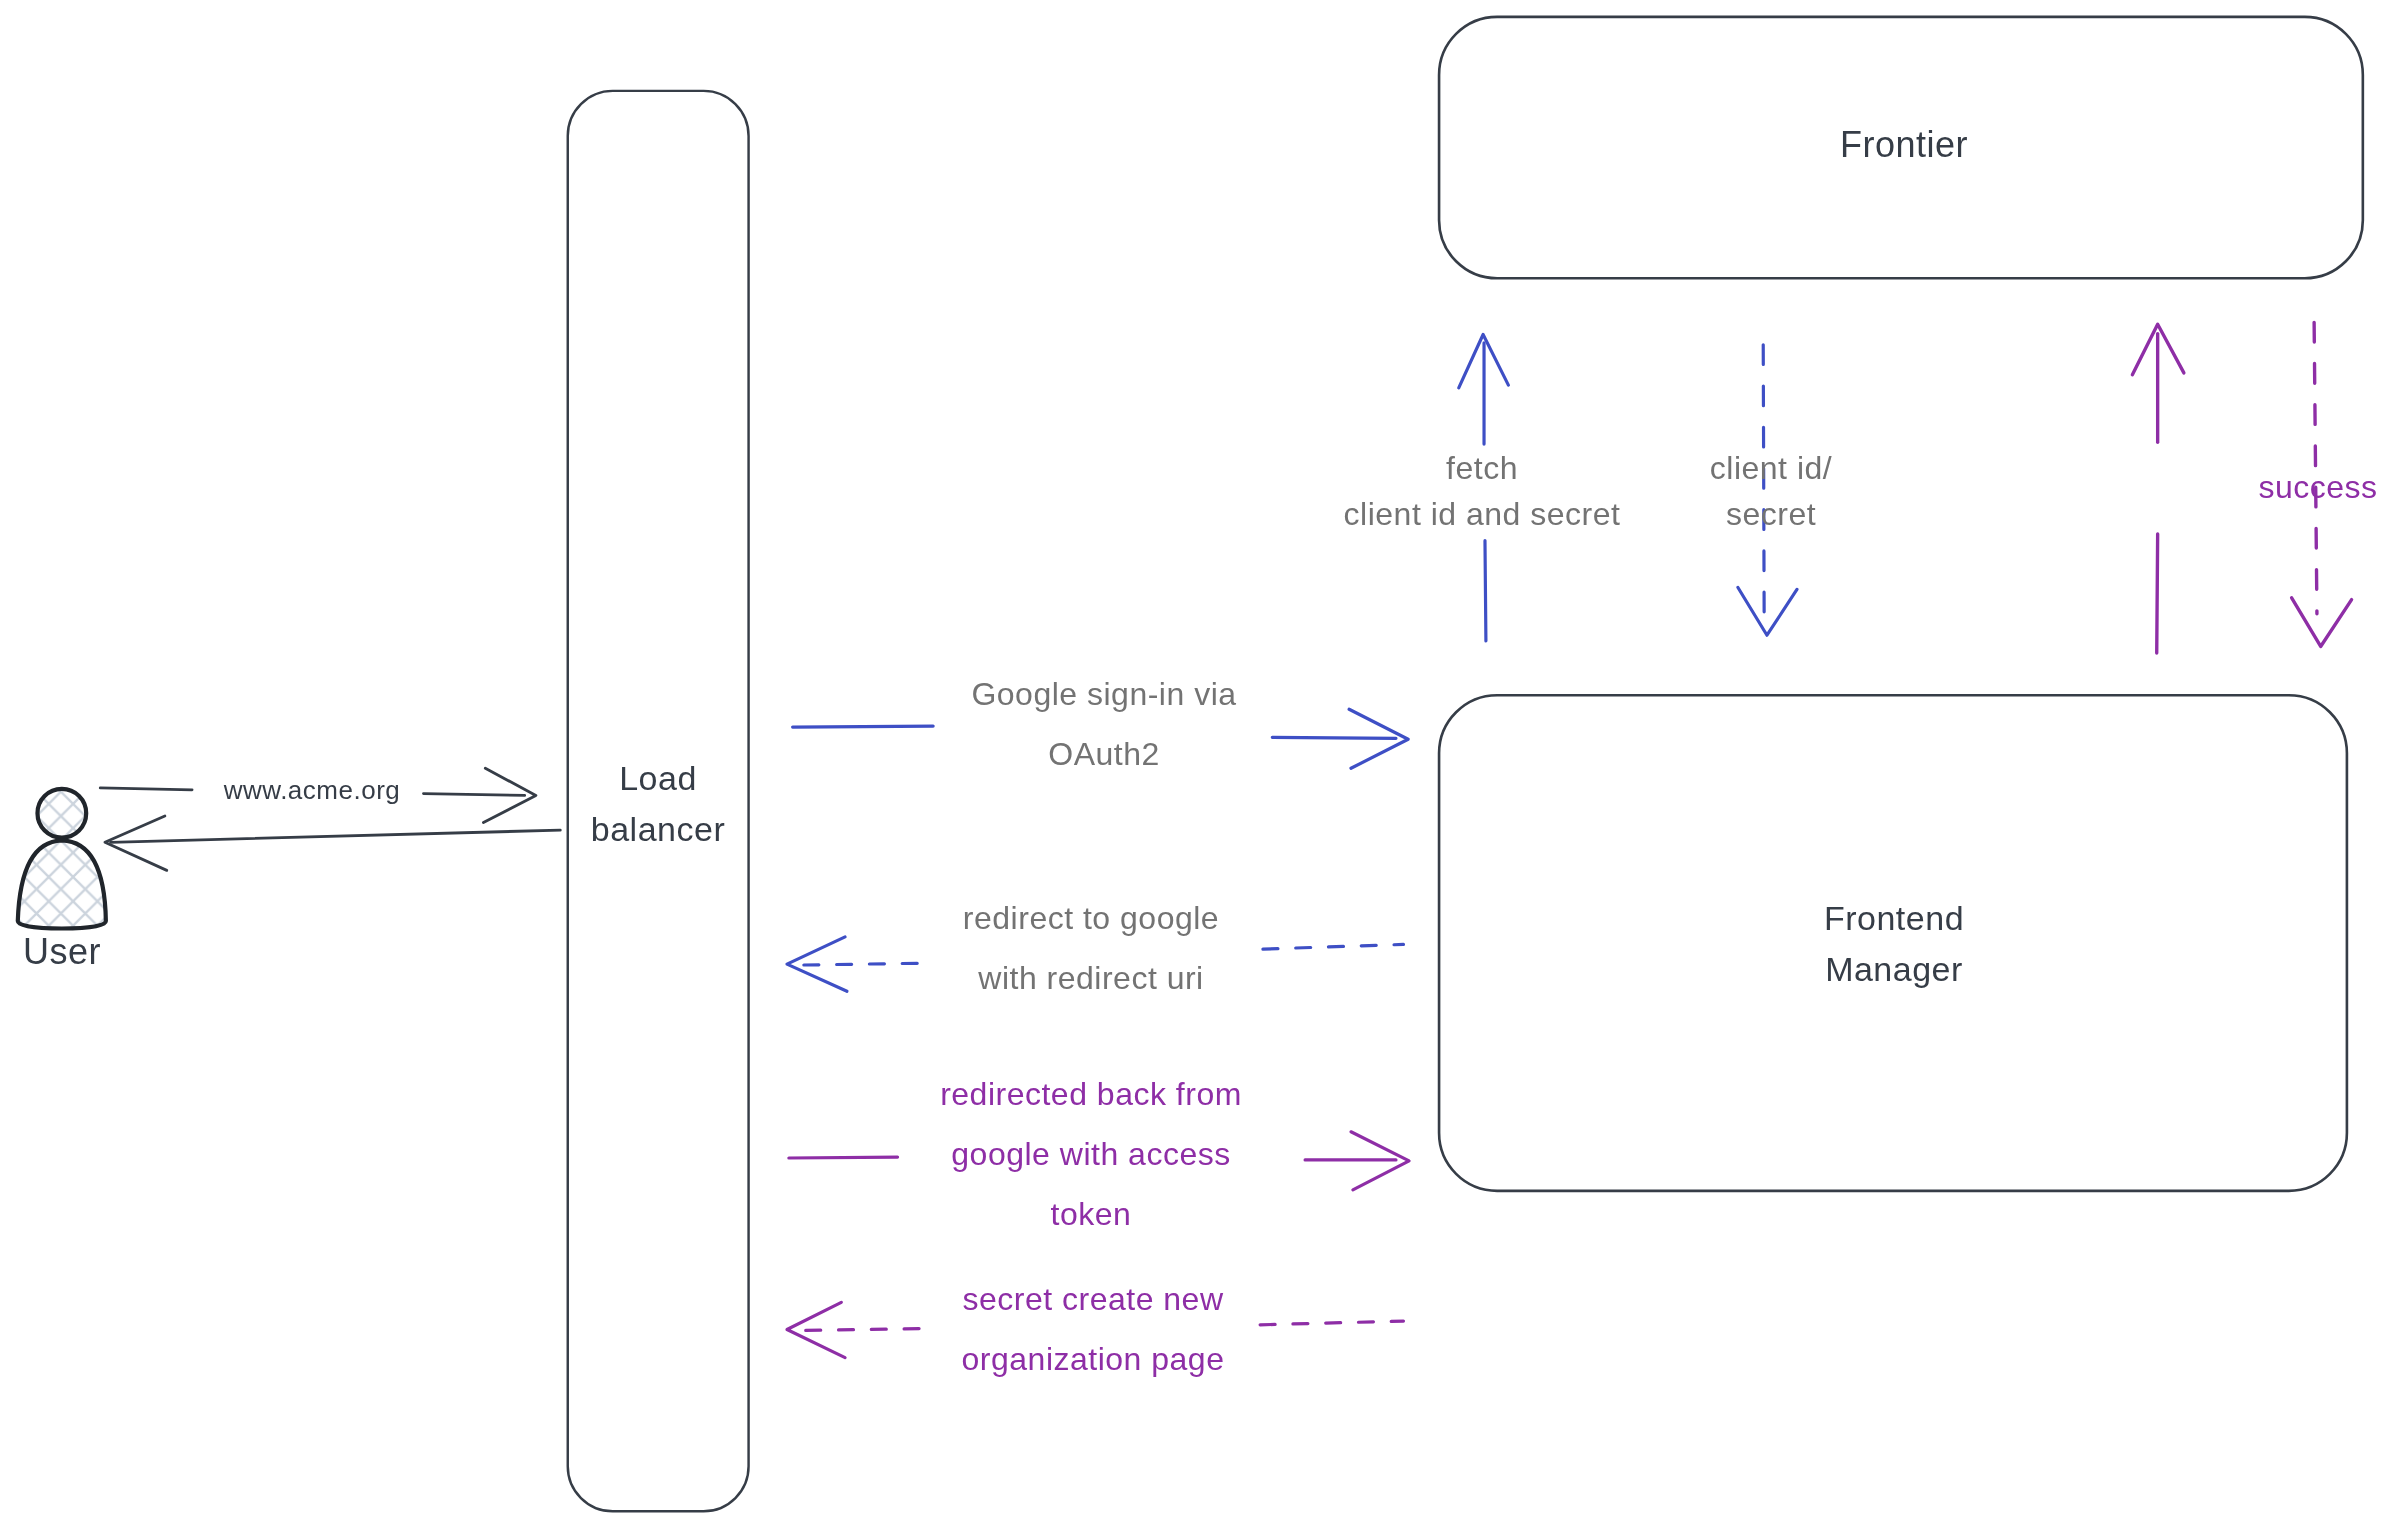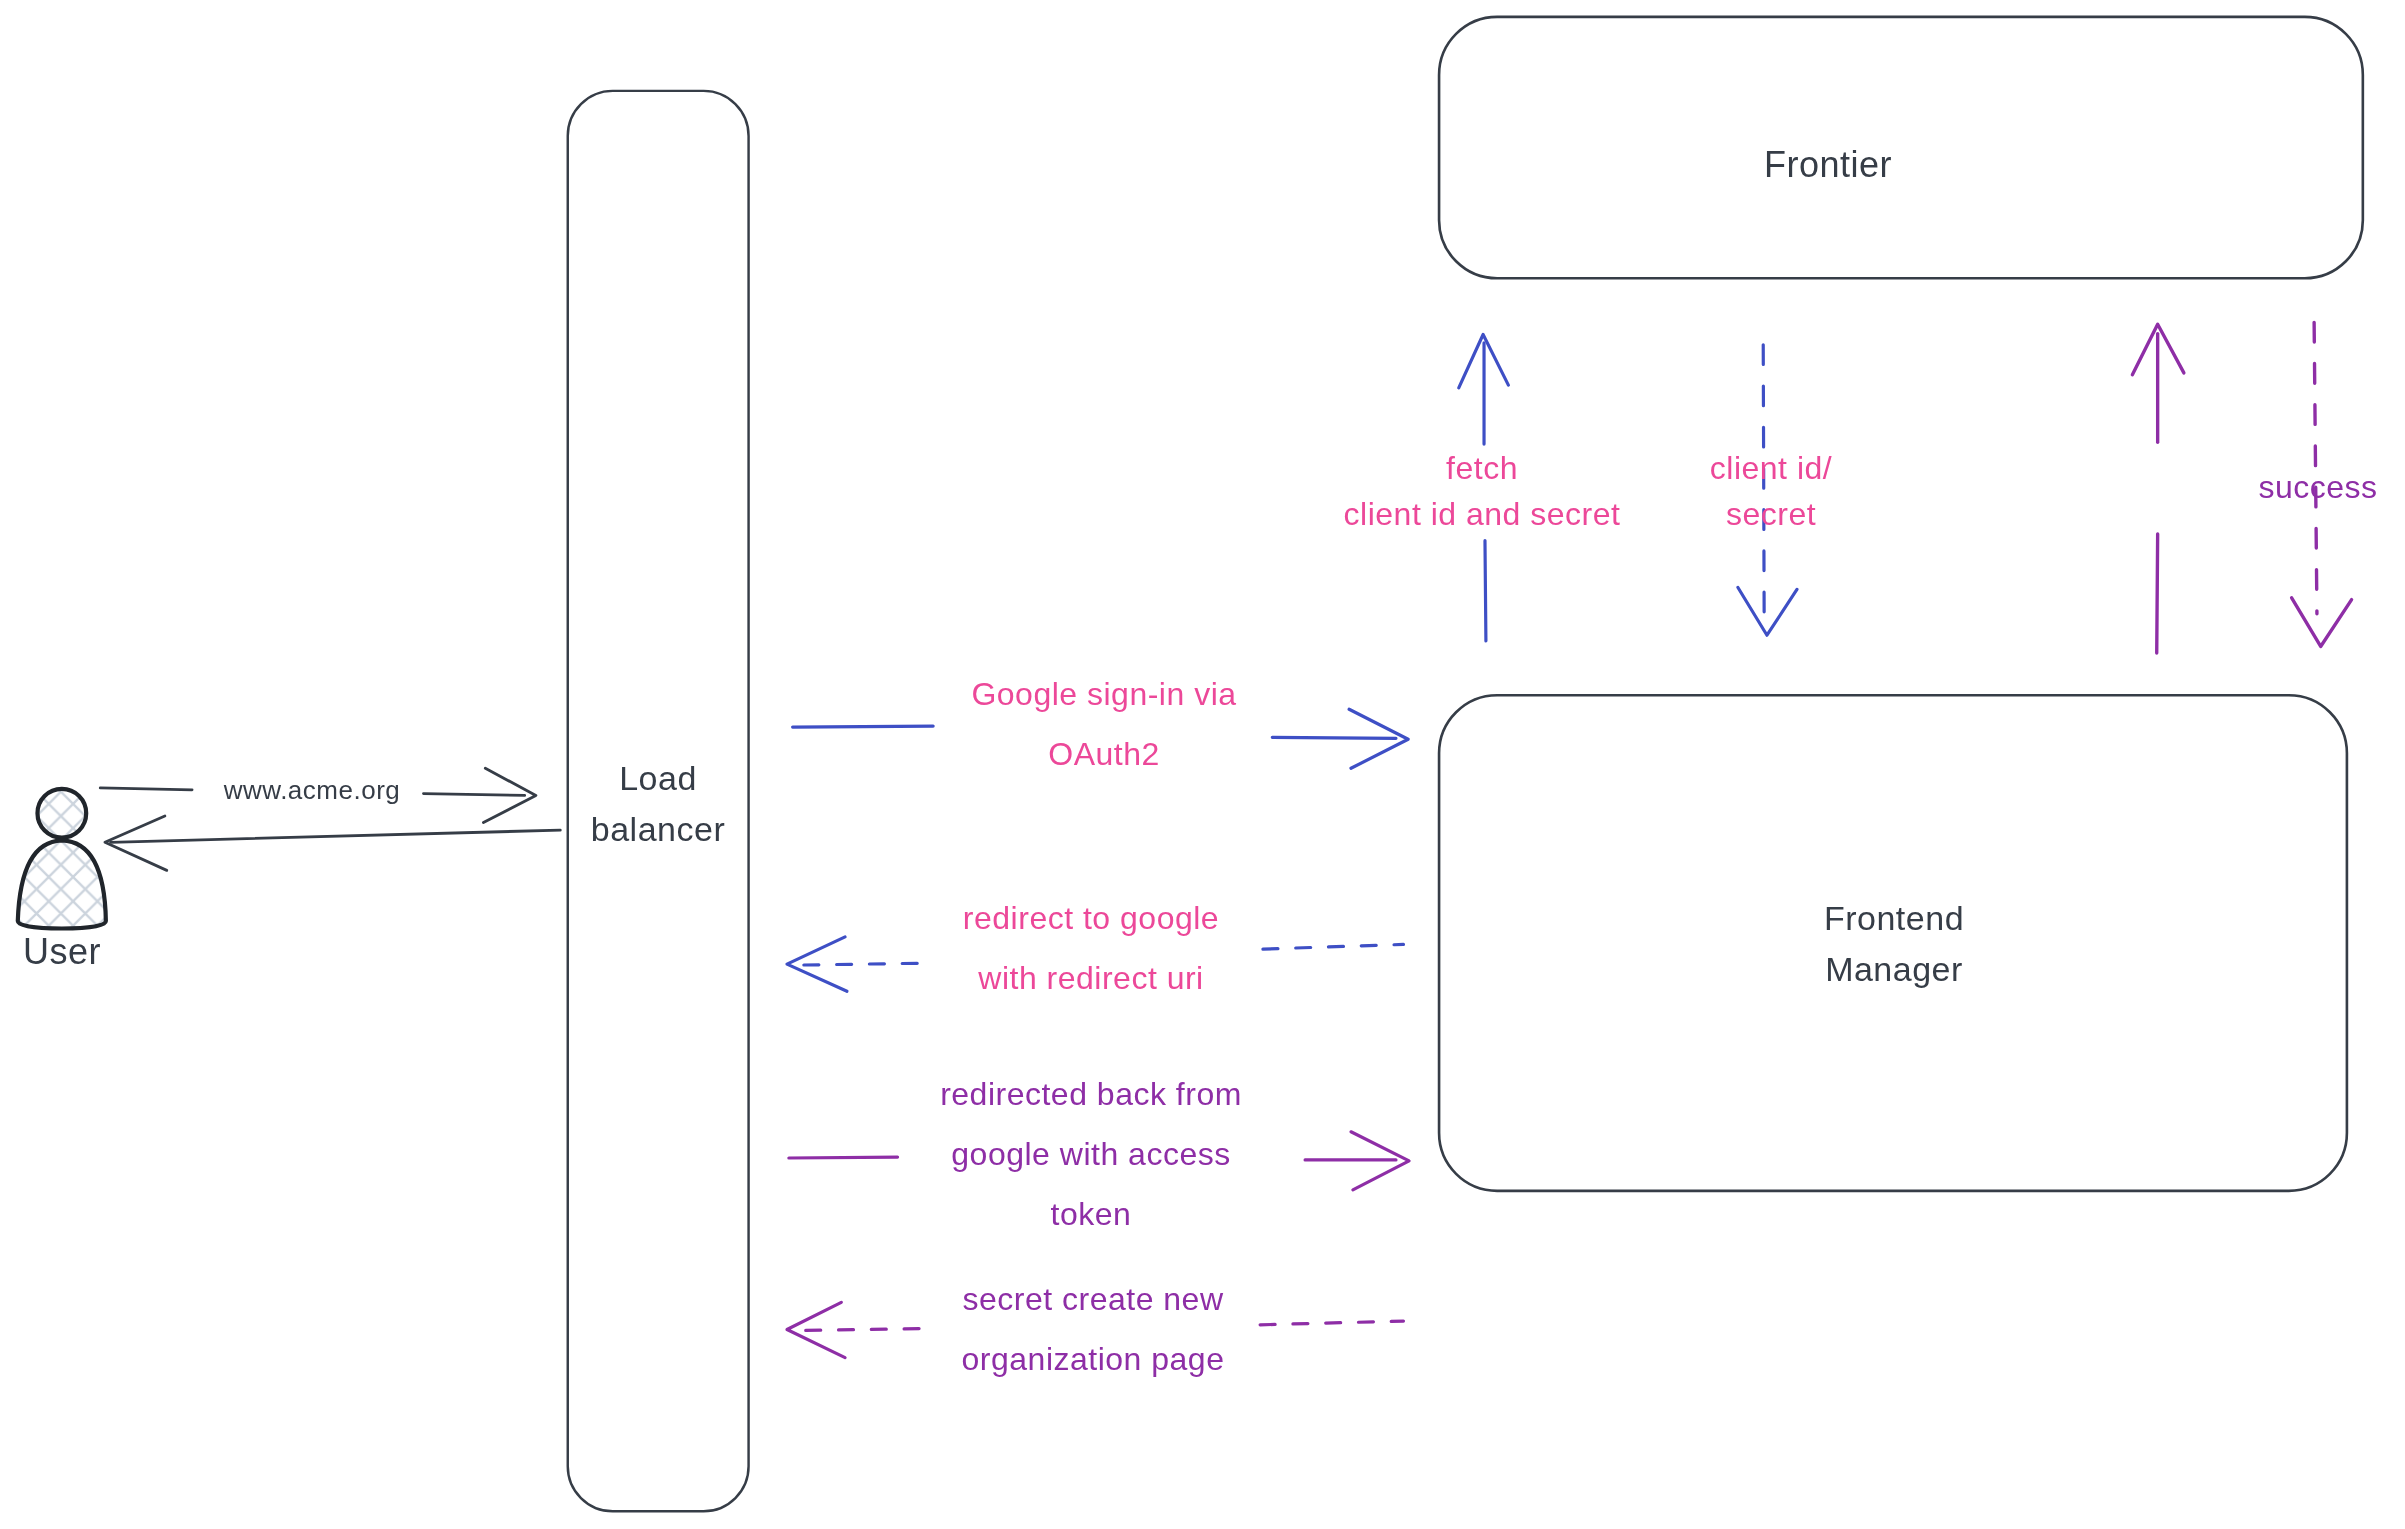--- a/index.html
+++ b/index.html
@@ -26,21 +26,21 @@
     font-size: 32px;
     line-height: 1.88;
     letter-spacing: 0.5px;
     color: #363d47;
     pointer-events: none;
   }
   .lbl.tight { line-height: 1.44; }
   .lbl.node  { font-size: 34px; line-height: 1.5; }
   .lbl.big   { font-size: 36px; }
   .ink    { color: #363d47; }
-  .blue   { color: #ec4899; }
+  .blue   { color: #737373; }
   .purple { color: #8e2ea6; }
 </style>
 </head>
 <body>
 
 <div class="canvas">
 
   <svg class="layer" viewBox="0 0 2567 1633" xmlns="http://www.w3.org/2000/svg">
     <defs>
       <pattern id="xhatch" width="26" height="26" patternUnits="userSpaceOnUse">
@@ -113,21 +113,21 @@
       <path d="M2470,344 L2473,655" stroke-dasharray="21 23"></path>
       <path d="M2446,638 L2477,690 L2510,640"></path>
     </g>
   </svg>
 
   <div class="lbl node ink big" style="left:62px; top:952px;">User</div>
 
   <div class="lbl node ink" style="left:658px; top:804px;">Load
 balancer</div>
 
-  <div class="lbl node ink big" style="left:1828px; top:145px;margin-top:20px;">Frontier</div>
+  <div class="lbl node ink big" style="left:1904px; top:145px;">Frontier</div>
 
   <div class="lbl node ink" style="left:1894px; top:944px;">Frontend
 Manager</div>
 
   <div class="lbl ink" style="left:312px; top:790px; font-size:26px;">www.acme.org</div>
 
   <div class="lbl blue" style="left:1092px; top:724px;margin-left:12px;">Google sign-in via
 OAuth2</div>
 
   <div class="lbl blue" style="left:1091px; top:948px;">redirect to google

